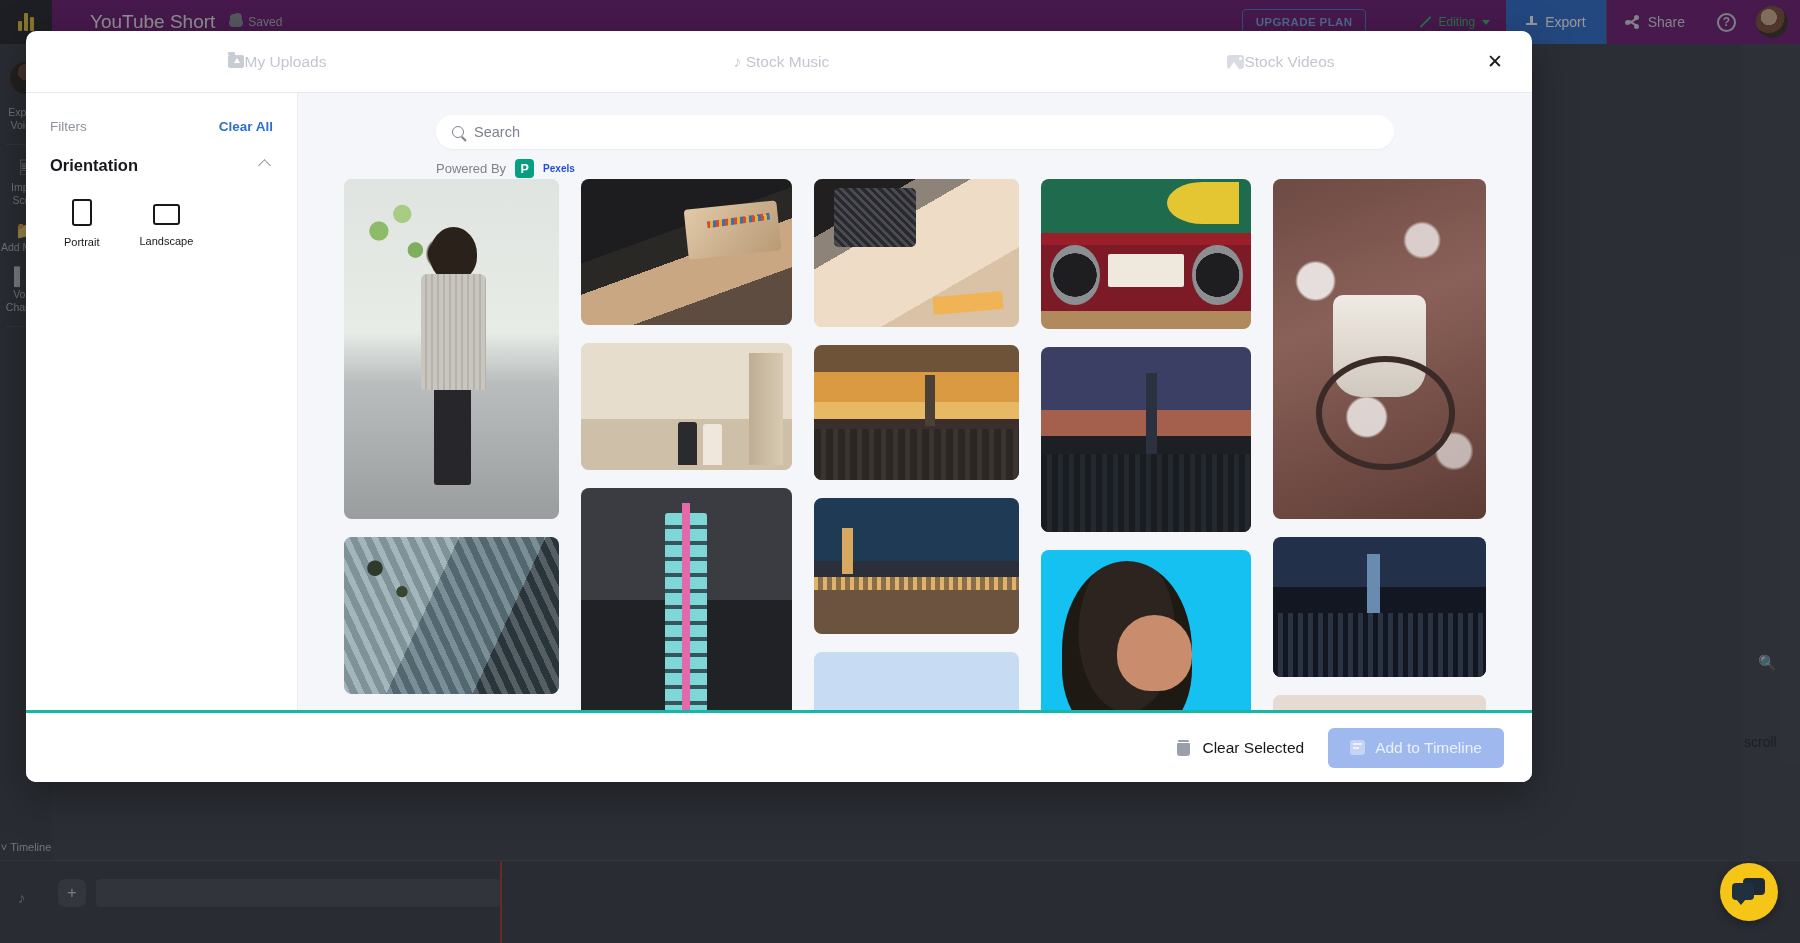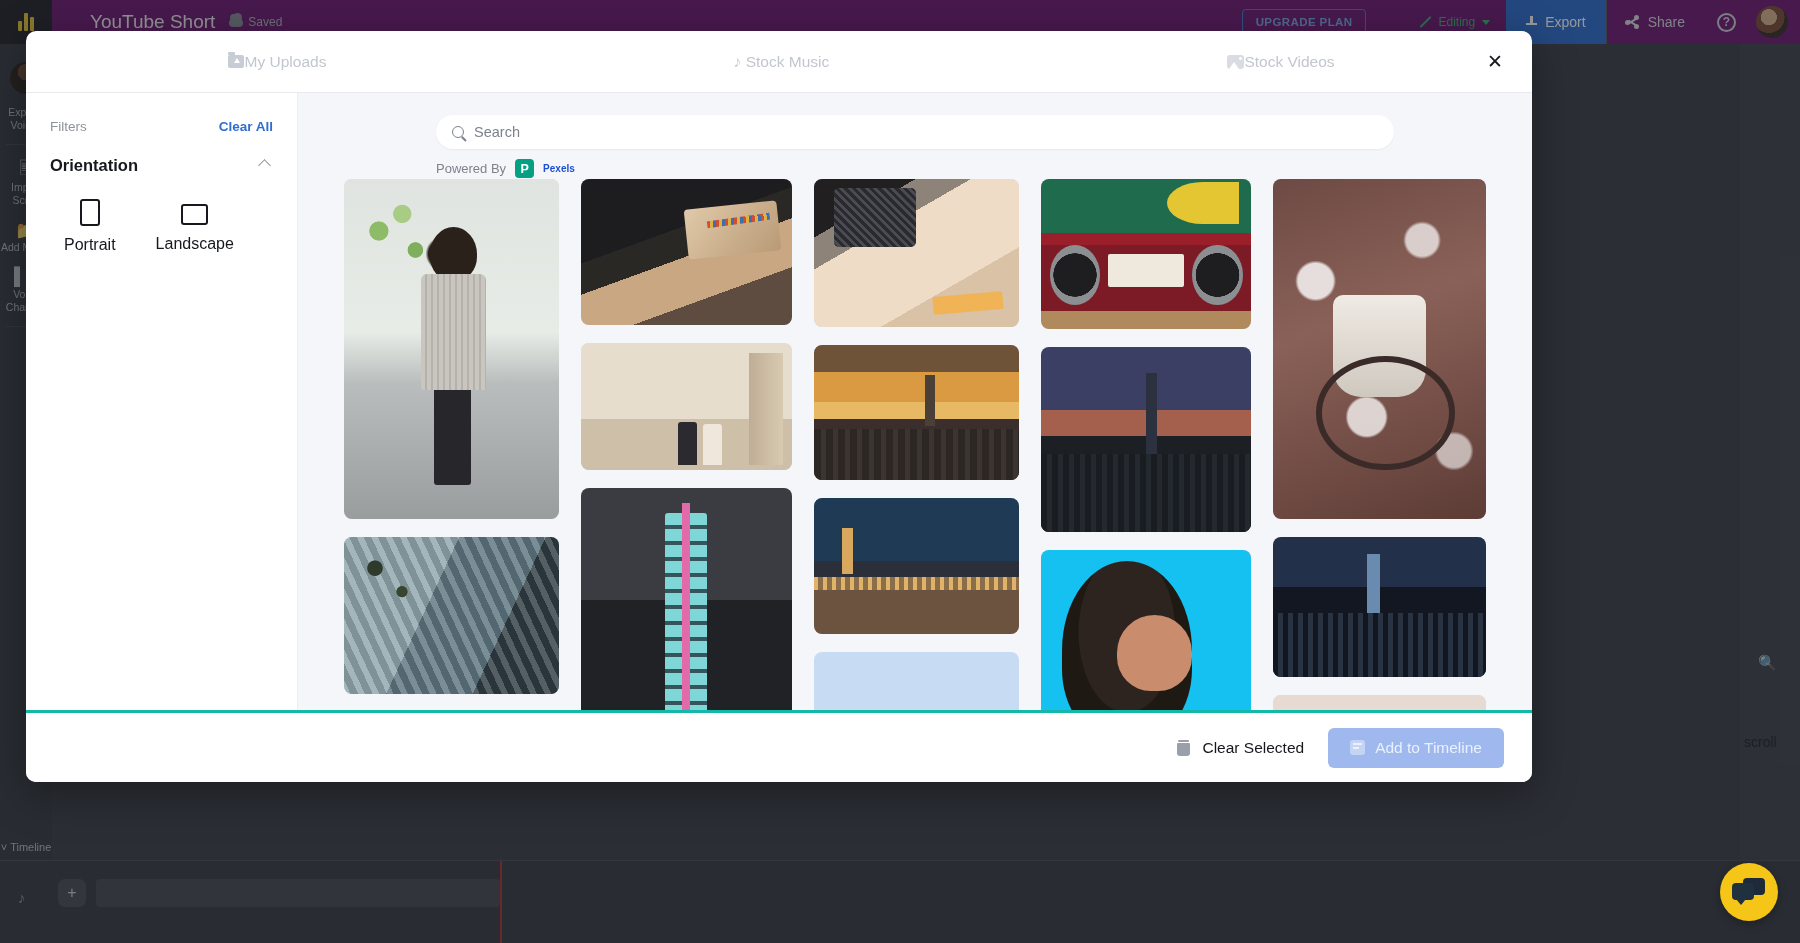--- a/index.html
+++ b/index.html
@@ -201,21 +201,21 @@
     display:flex; align-items:center; justify-content: space-between;
     margin-top: 22px;
   }
   .section-head .s { font-size: 16.5px; color: #16181d; font-weight: 600; }
   .chev-up { width: 9px; height: 9px; border-left: 1.6px solid #8d929c; border-top: 1.6px solid #8d929c; transform: rotate(45deg); margin-right:4px; }
 
   .orient-row { display: flex; gap: 40px; margin-top: 24px; padding-left: 14px; }
   .orient-item { text-align: center; }
   .orient-item .box-p { width: 20px; height: 27px; border: 2.2px solid #16181d; border-radius: 3px; margin: 0 auto; }
   .orient-item .box-l { width: 27px; height: 21px; border: 2.2px solid #16181d; border-radius: 3px; margin: 0 auto; margin-top:5px;}
-  .orient-item .cap { margin-top: 10px; font-size: 16px; color: #16181d; }
+  .orient-item .cap { margin-top: 10px; font-size: 11px; color: #16181d; }
 
   .content { flex: 1; background: #f5f6f9; min-width: 0; position: relative; padding: 0 0 0 0; }
   .search-row { padding: 22px 138px 0 138px; }
   .search-box {
     height: 34px; background: #fff; border-radius: 18px; display: flex; align-items: center;
     gap: 10px; padding: 0 16px; box-shadow: 0 1px 2px rgba(0,0,0,.05);
   }
   .mag-ico { width: 12px; height: 12px; border: 1.6px solid #7d828c; border-radius: 50%; position: relative; flex:none;}
   .mag-ico:after { content:''; position:absolute; right:-4px; bottom:-3px; width:6px;height:1.6px;background:#7d828c;transform:rotate(45deg);}
   .search-ph { font-size: 14.5px; color: #7d828c; }

